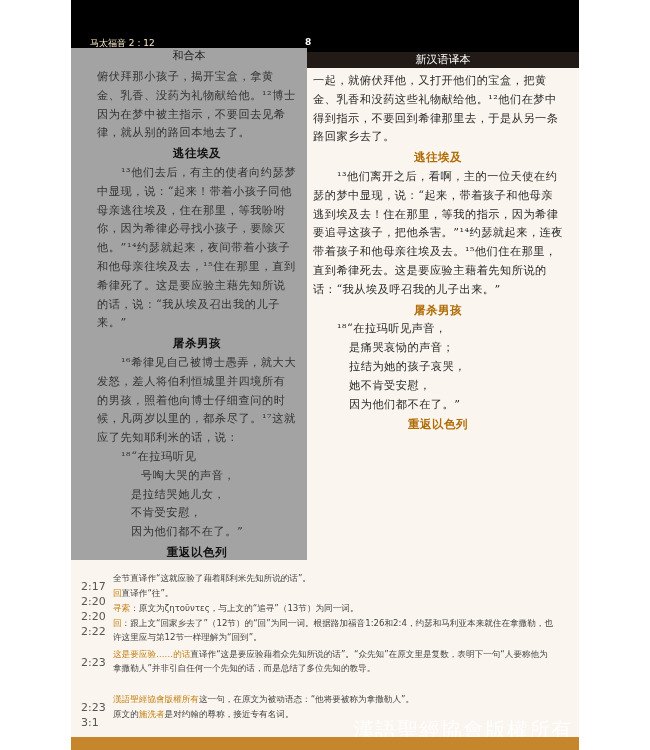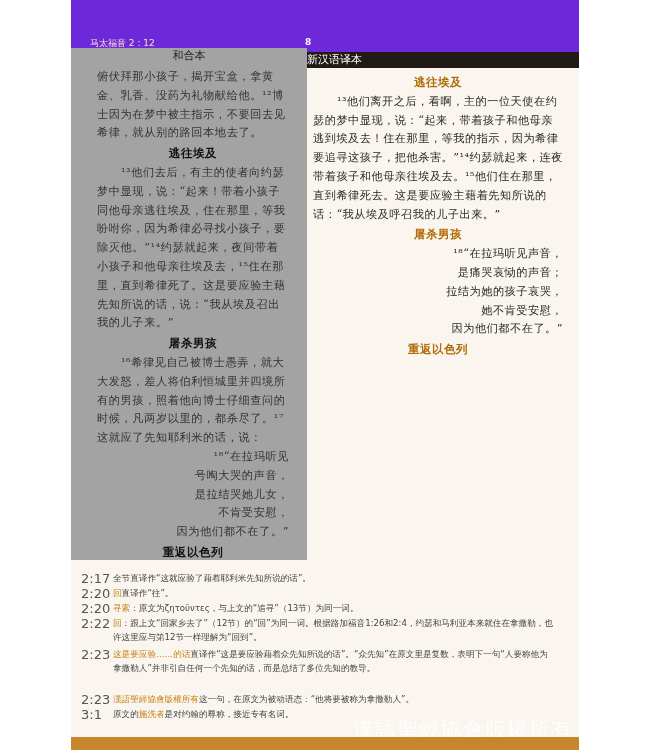--- a/index.html
+++ b/index.html
@@ -1,44 +1,44 @@
 <!DOCTYPE html>
 <html><head>
 <meta charset="utf-8">
 <style>
   html, body { margin:0; padding:0; }
   body { width:650px; height:750px; background:#ffffff; position:relative; overflow:hidden;
          font-family:"DejaVu Serif", serif; }
   .page { position:absolute; left:71px; top:0; width:508px; height:750px; background:#faf6ef; }
-  .topbar { position:absolute; left:0; top:0; width:508px; height:52px; background:#6d28d9; }
+  .topbar { position:absolute; left:0; top:0; width:508px; height:52px; background:#000000; }
   .topbar .ref { position:absolute; left:19px; top:37px; font-family:"DejaVu Sans", sans-serif;
                  font-size:9px; color:#f6e4c4; }
   .topbar .pgno { position:absolute; left:234px; top:37px; font-family:"DejaVu Sans", sans-serif;
                   font-size:9px; font-weight:bold; color:#fff; }
   .col-left { position:absolute; left:0; top:48px; width:236px; height:619px; background:#a3a3a3; }
   .col-right { position:absolute; left:236px; top:52px; width:272px; height:508px; background:#faf6ef; }
   .col-head-left { height:16px; line-height:16px; text-align:center; font-size:11px; color:#222; }
-  .col-head-right { height:16px; line-height:16px; font-size:11px; color:#fff;
+  .col-head-right { height:16px; line-height:16px; text-align:center; font-size:11px; color:#fff;
                     background:#221a17; font-family:"DejaVu Sans", sans-serif; }
-  .text { padding:4px 18px 0 26px; font-size:11.2px; line-height:18.8px; color:#333; letter-spacing:0.6px; }
+  .text { padding:4px 10px 0 26px; font-size:11.2px; line-height:18.8px; color:#333; letter-spacing:0.6px; }
   .col-right .text { padding:4px 16px 0 6px; color:#2a2a2a; letter-spacing:0.5px; }
   .p { margin:0; }
   .indent { text-indent:24px; }
   .h { font-family:"DejaVu Sans", sans-serif; font-weight:bold; font-size:11.5px; color:#111; margin:1px 0;text-align:center; }
   .col-right .h { color:#b06c05; }
-  .poem { padding-left:24px;text-align:right; }
+  .poem { padding-left:24px; }
   .poem .l2 { padding-left:20px; }
   .col-right .poem .l2 { padding-left:12px; }
   .poem .l3 { padding-left:10px; }
   .col-right .poem .l3 { padding-left:12px; }
   .mark { color:#c0892c; font-size:8px; vertical-align:top; }
   .notes { position:absolute; left:0; top:560px; width:508px; height:177px; background:#faf6ef;
            font-family:"DejaVu Sans", sans-serif; font-size:8.6px; color:#444; }
   .note { position:absolute; left:42px; width:440px; line-height:13.5px; }
-  .note .nref { position:absolute; left:-32px; top:0; font-size:13px; color:#555; }
+  .note .nref { position:absolute; left:-32px; top:8px; font-size:11px; color:#555; }
   .hl { color:#c47f12; }
   .bottombar { position:absolute; left:0; top:737px; width:508px; height:13px; background:#c5862c; }
   .watermark { position:absolute; right:6px; top:716px; font-family:"DejaVu Sans", sans-serif;
                font-size:21px; color:rgba(255,255,255,0.85); letter-spacing:1px;text-align:center; }
 </style>
 </head>
 <body>
 
 <div class="page">
 
@@ -63,20 +63,21 @@
         <div class="l3">因为他们都不在了。”</div>
       </div>
       <div class="h">重返以色列</div>
       <p class="p indent">¹⁹希律死了以后，有主的使者在埃及向约瑟梦中显现，说：²⁰“起来！带</p>
     </div>
   </div>
 
   <div class="col-right">
     <div class="col-head-right">新汉语译本</div>
     <div class="text">
+      <p class="p">一起，就俯伏拜他，又打开他们的宝盒，把黄金、乳香和没药这些礼物献给他。¹²他们在梦中得到指示，不要回到希律那里去，于是从另一条路回家乡去了。</p>
       <div class="h">逃往埃及</div>
       <p class="p indent">¹³他们离开之后，看啊，主的一位天使在约瑟的梦中显现，说：“起来，带着孩子和他母亲逃到埃及去！住在那里，等我的指示，因为希律要追寻这孩子，把他杀害。”¹⁴约瑟就起来，连夜带着孩子和他母亲往埃及去。¹⁵他们住在那里，直到希律死去。这是要应验主藉着先知所说的话：“我从埃及呼召我的儿子出来。”</p>
       <div class="h">屠杀男孩</div>
       <div class="poem">
         <div>¹⁸“在拉玛听见声音，</div>
         <div class="l2">是痛哭哀恸的声音；</div>
         <div class="l3">拉结为她的孩子哀哭，</div>
         <div class="l3">她不肯受安慰，</div>
         <div class="l3">因为他们都不在了。”</div>
       </div>

